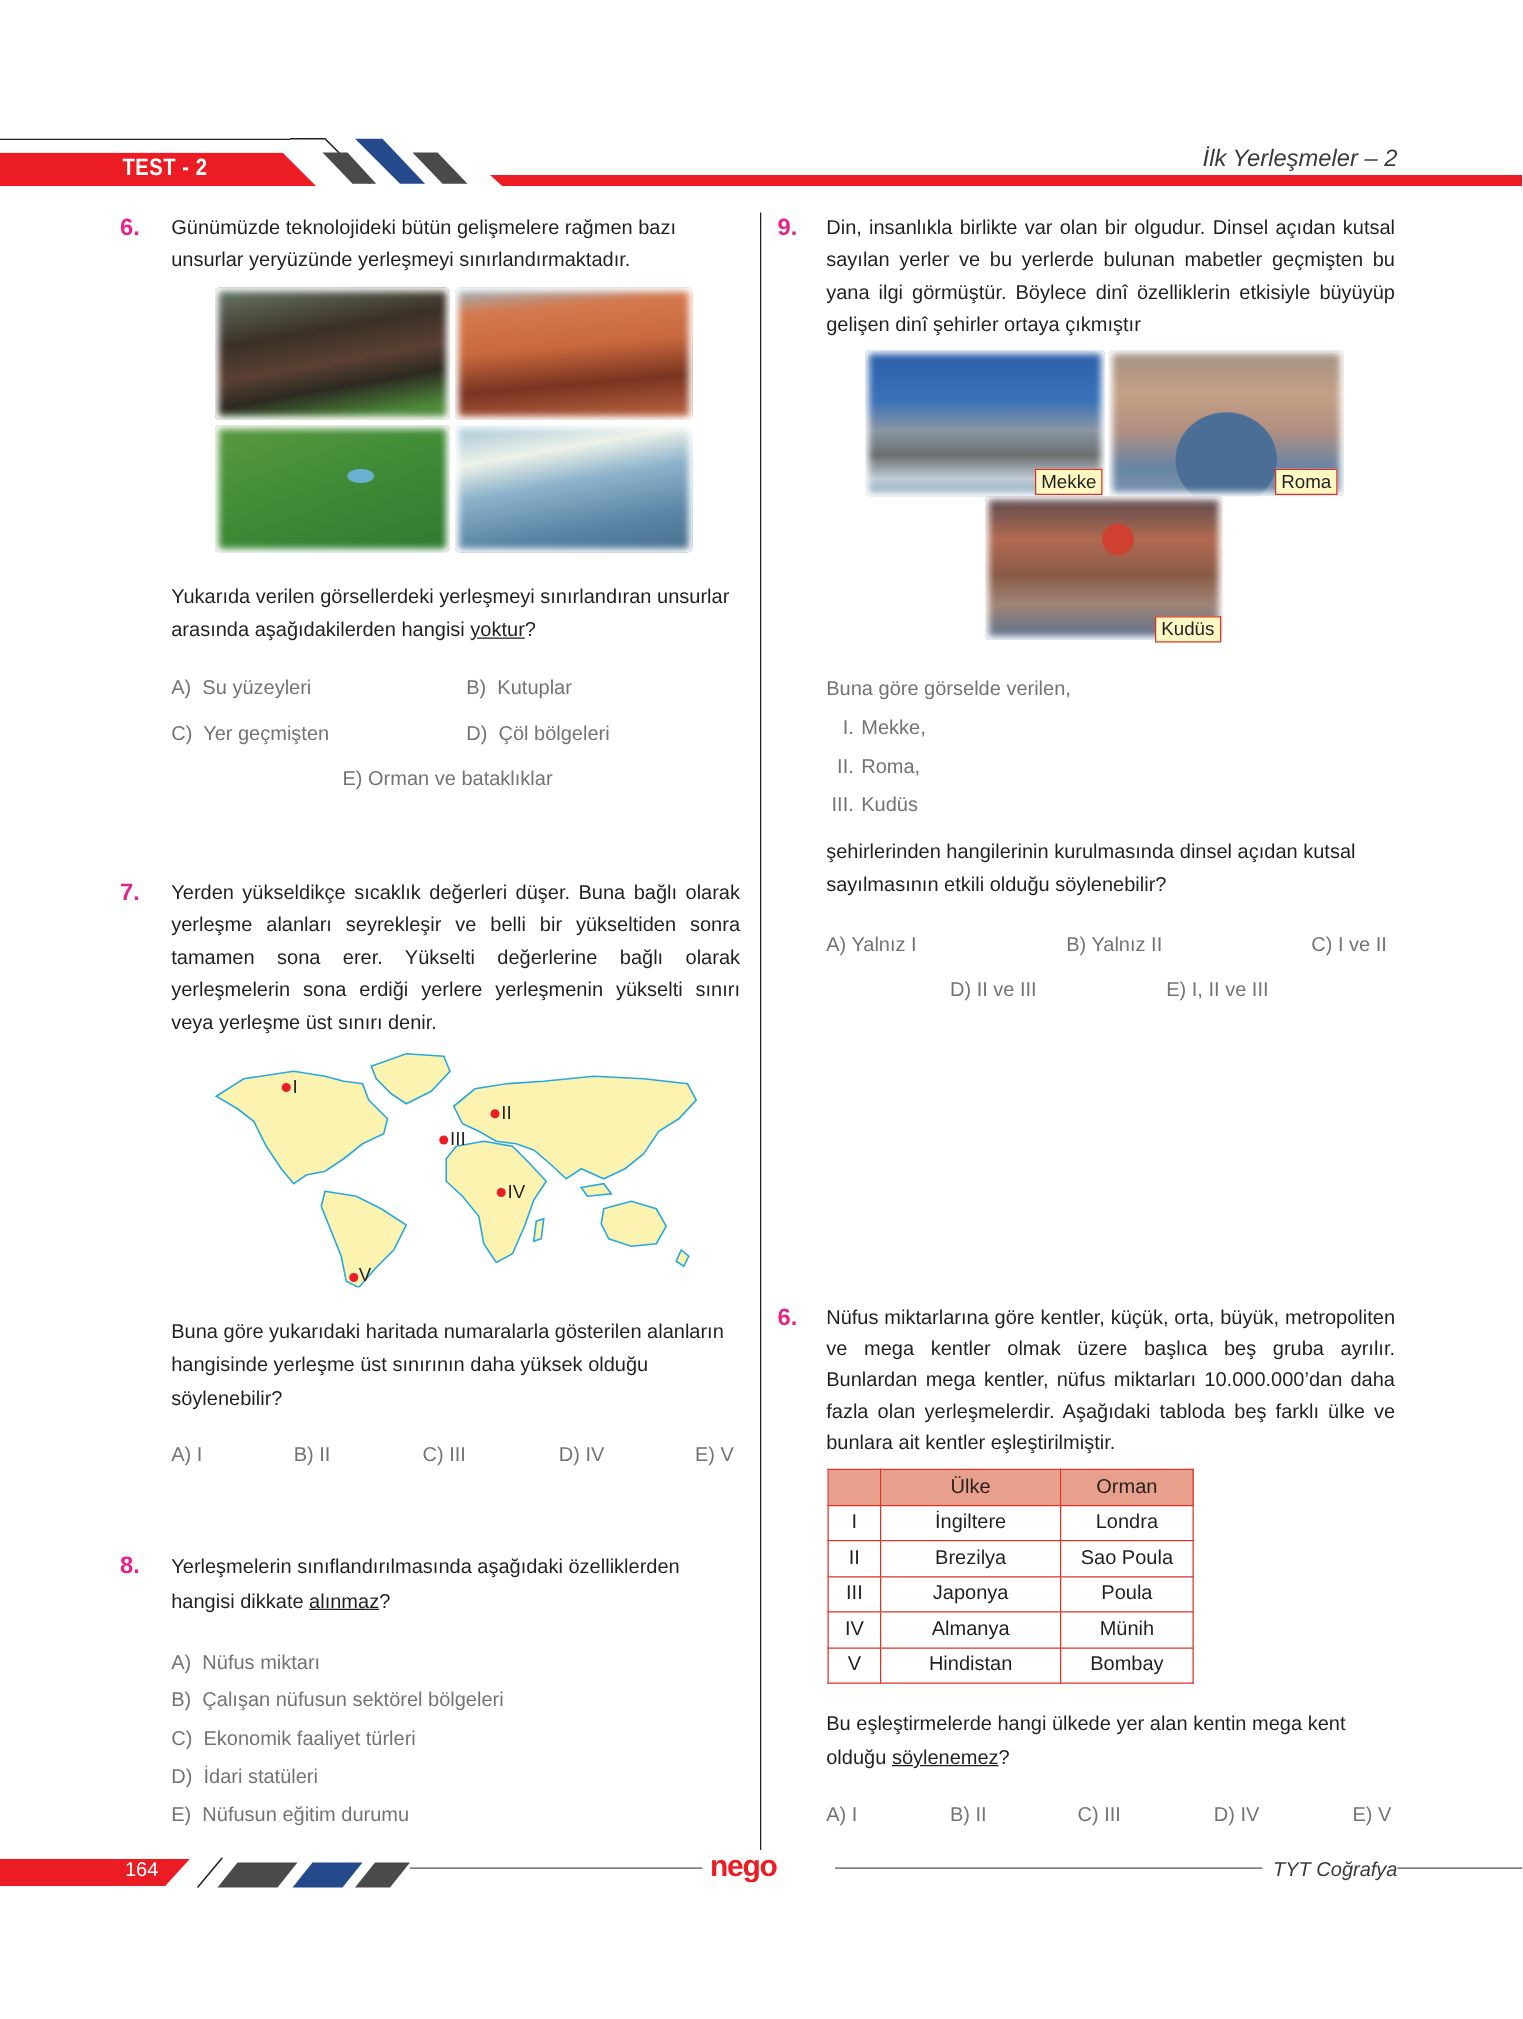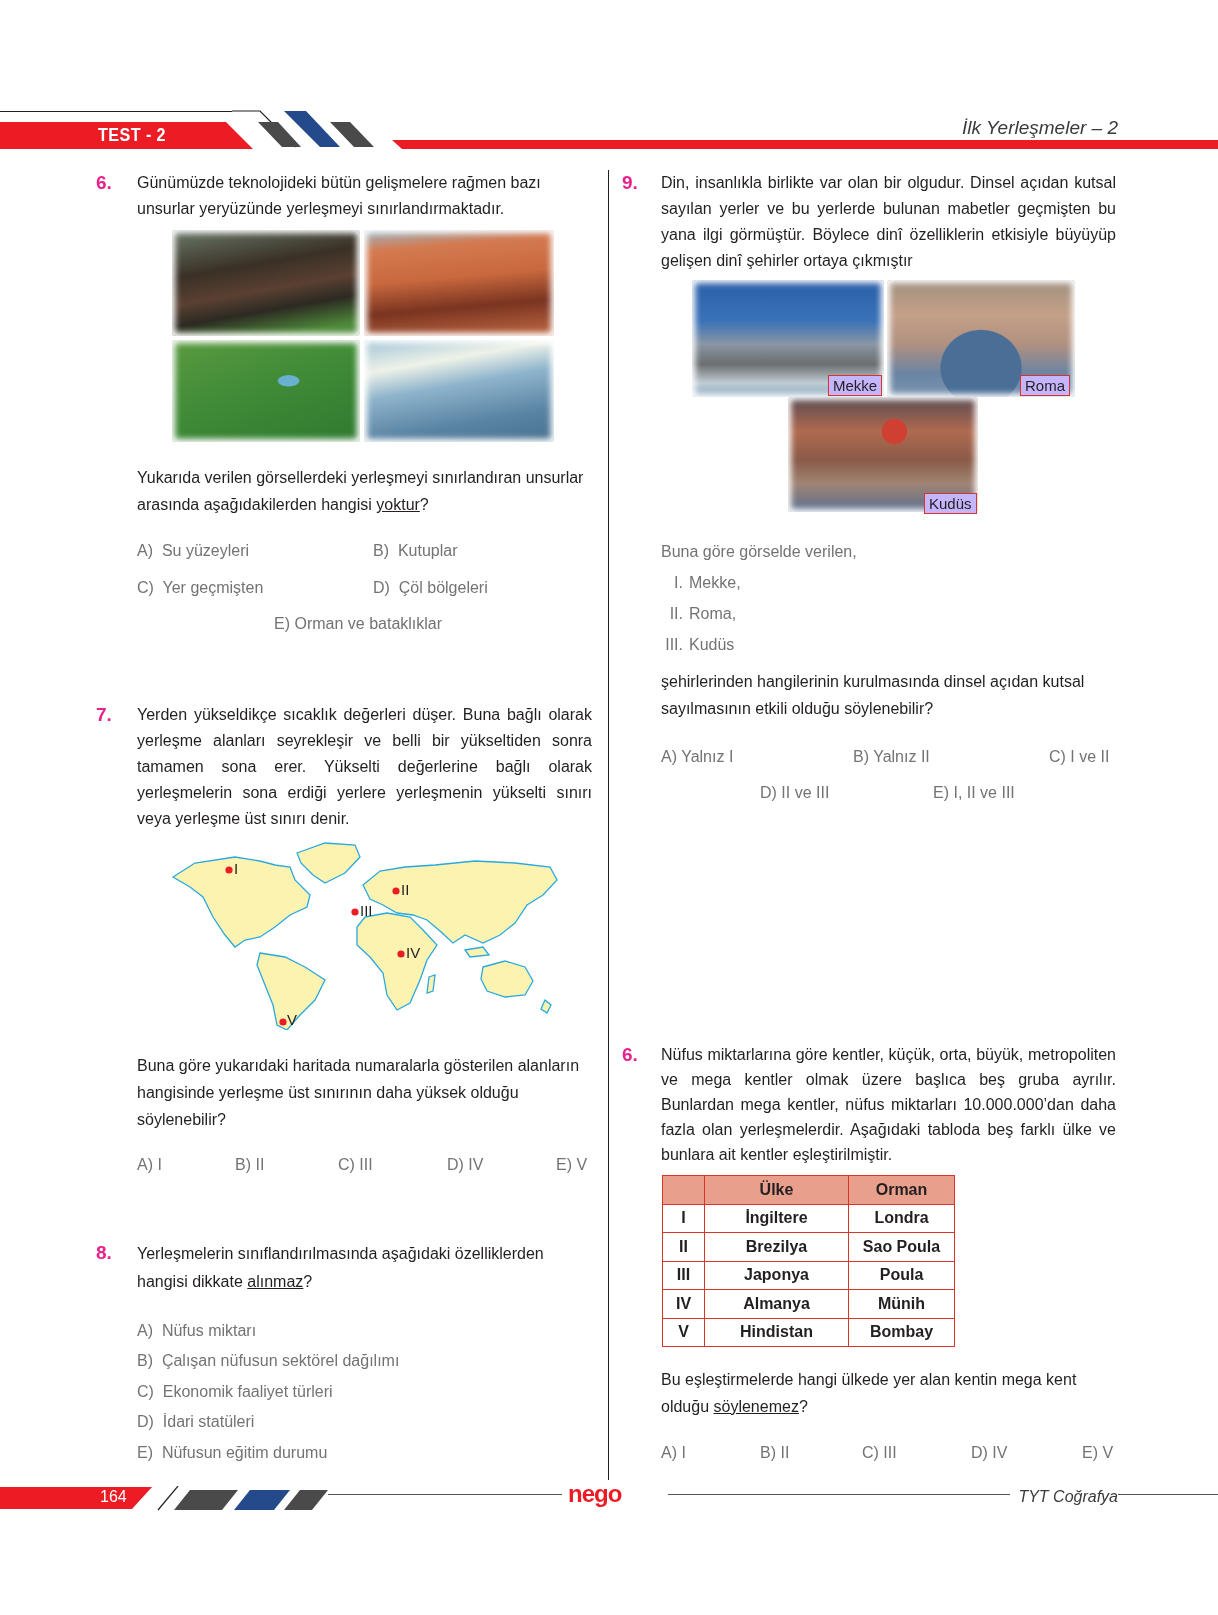--- a/index.html
+++ b/index.html
@@ -19,25 +19,25 @@
   .q-num { position: absolute; font-size: 19px; font-weight: bold; color: #e8228b; }
   .para { position: absolute; font-size: 16px; line-height: 26px; color: #231f20; }
   .bold { font-weight: normal; }
   .opt { position: absolute; font-size: 16px; color: #737373; white-space: nowrap; }
   .u { text-decoration: underline; }
 
   .divider { position: absolute; left: 608px; top: 170px; width: 1px; height: 1310px; background: #231f20; }
 
   
   .tile { position: absolute; border-radius: 4px; overflow: hidden; box-shadow: 0 0 6px 3px #fff inset; }
-  .cap { position: absolute; background: #c4b5fd; border: 1.5px solid #d9342b; font-size: 15px; padding: 1px 4px; line-height: 17px; }
+  .cap { position: absolute; background: #fef9c3; border: 1.5px solid #d9342b; font-size: 15px; padding: 1px 4px; line-height: 17px; }
 
   
   table.city { position: absolute; left: 662px; top: 1175px; border-collapse: collapse; font-size: 16px; }
-  table.city td, table.city th { border: 1.5px solid #d9342b; text-align: center; height: 28.5px; font-weight: bold; }
+  table.city td, table.city th { border: 1.5px solid #d9342b; text-align: center; height: 28.5px; font-weight: normal; }
   table.city th { background: #e8a08c; }
 
   
   .ft-red { position: absolute; left: 0; top: 1487px; width: 160px; height: 22px; background: #ec1c24;
             clip-path: polygon(0 0, 152px 0, 132px 22px, 0 22px); }
   .page-num { position: absolute; left: 100px; top: 1488px; font-size: 16px; color: #fff; }
   .ft-line { position: absolute; top: 1494px; height: 1px; background: #555; }
   .subject { position: absolute; right: 100px; top: 1488px; font-size: 16px; font-style: italic; color: #3a3a3a; }
 </style>
 </head>
@@ -121,21 +121,21 @@
 <div class="opt" style="left:338px;top:1156px">C) III</div>
 <div class="opt" style="left:447px;top:1156px">D) IV</div>
 <div class="opt" style="left:556px;top:1156px">E) V</div>
 
 <div class="q-num" style="left:96px;top:1242px">8.</div>
 <div class="para bold" style="left:137px;top:1240px;width:460px;line-height:28px">
   <span>Yerleşmelerin sınıflandırılmasında aşağıdaki özelliklerden hangisi dikkate </span><span class="u">alınmaz</span><span>?</span>
 </div>
 
 <div class="opt" style="left:137px;top:1322px"><span>A)</span>&nbsp; <span>Nüfus miktarı</span></div>
-<div class="opt" style="left:137px;top:1352px"><span>B)</span>&nbsp; <span>Çalışan nüfusun sektörel dağılımı</span></div>
+<div class="opt" style="left:137px;top:1352px"><span>B)</span>&nbsp; <span>Çalışan nüfusun sektörel bölgeleri</span></div>
 <div class="opt" style="left:137px;top:1383px"><span>C)</span>&nbsp; <span>Ekonomik faaliyet türleri</span></div>
 <div class="opt" style="left:137px;top:1413px"><span>D)</span>&nbsp; <span>İdari statüleri</span></div>
 <div class="opt" style="left:137px;top:1444px"><span>E)</span>&nbsp; <span>Nüfusun eğitim durumu</span></div>
 
 <div class="q-num" style="left:622px;top:172px">9.</div>
 <div class="para" style="left:661px;top:170px;width:455px;text-align:justify">Din, insanlıkla birlikte var olan bir olgudur. Dinsel açıdan kutsal sayılan yerler ve bu yerlerde bulunan mabetler geçmişten bu yana ilgi görmüştür. Böylece dinî özelliklerin etkisiyle büyüyüp gelişen dinî şehirler ortaya çıkmıştır</div>
 
 <div class="tile" style="left:692px;top:280px;width:192px;height:117px;background:linear-gradient(180deg,#2a5ea8 0%,#3a72b8 35%,#8a96a4 55%,#6a6e70 72%,#c0ccd4 88%,#8aa8c0 100%)"></div>
 <div class="cap" style="left:828px;top:375px">Mekke</div>
 <div class="tile" style="left:887px;top:280px;width:188px;height:117px;background:radial-gradient(ellipse at 50% 75%,#4a6e96 0 30%,transparent 31%),linear-gradient(180deg,#a09080 0%,#c4a088 30%,#b09080 55%,#6a84a4 80%,#7a94b0 100%)"></div>

